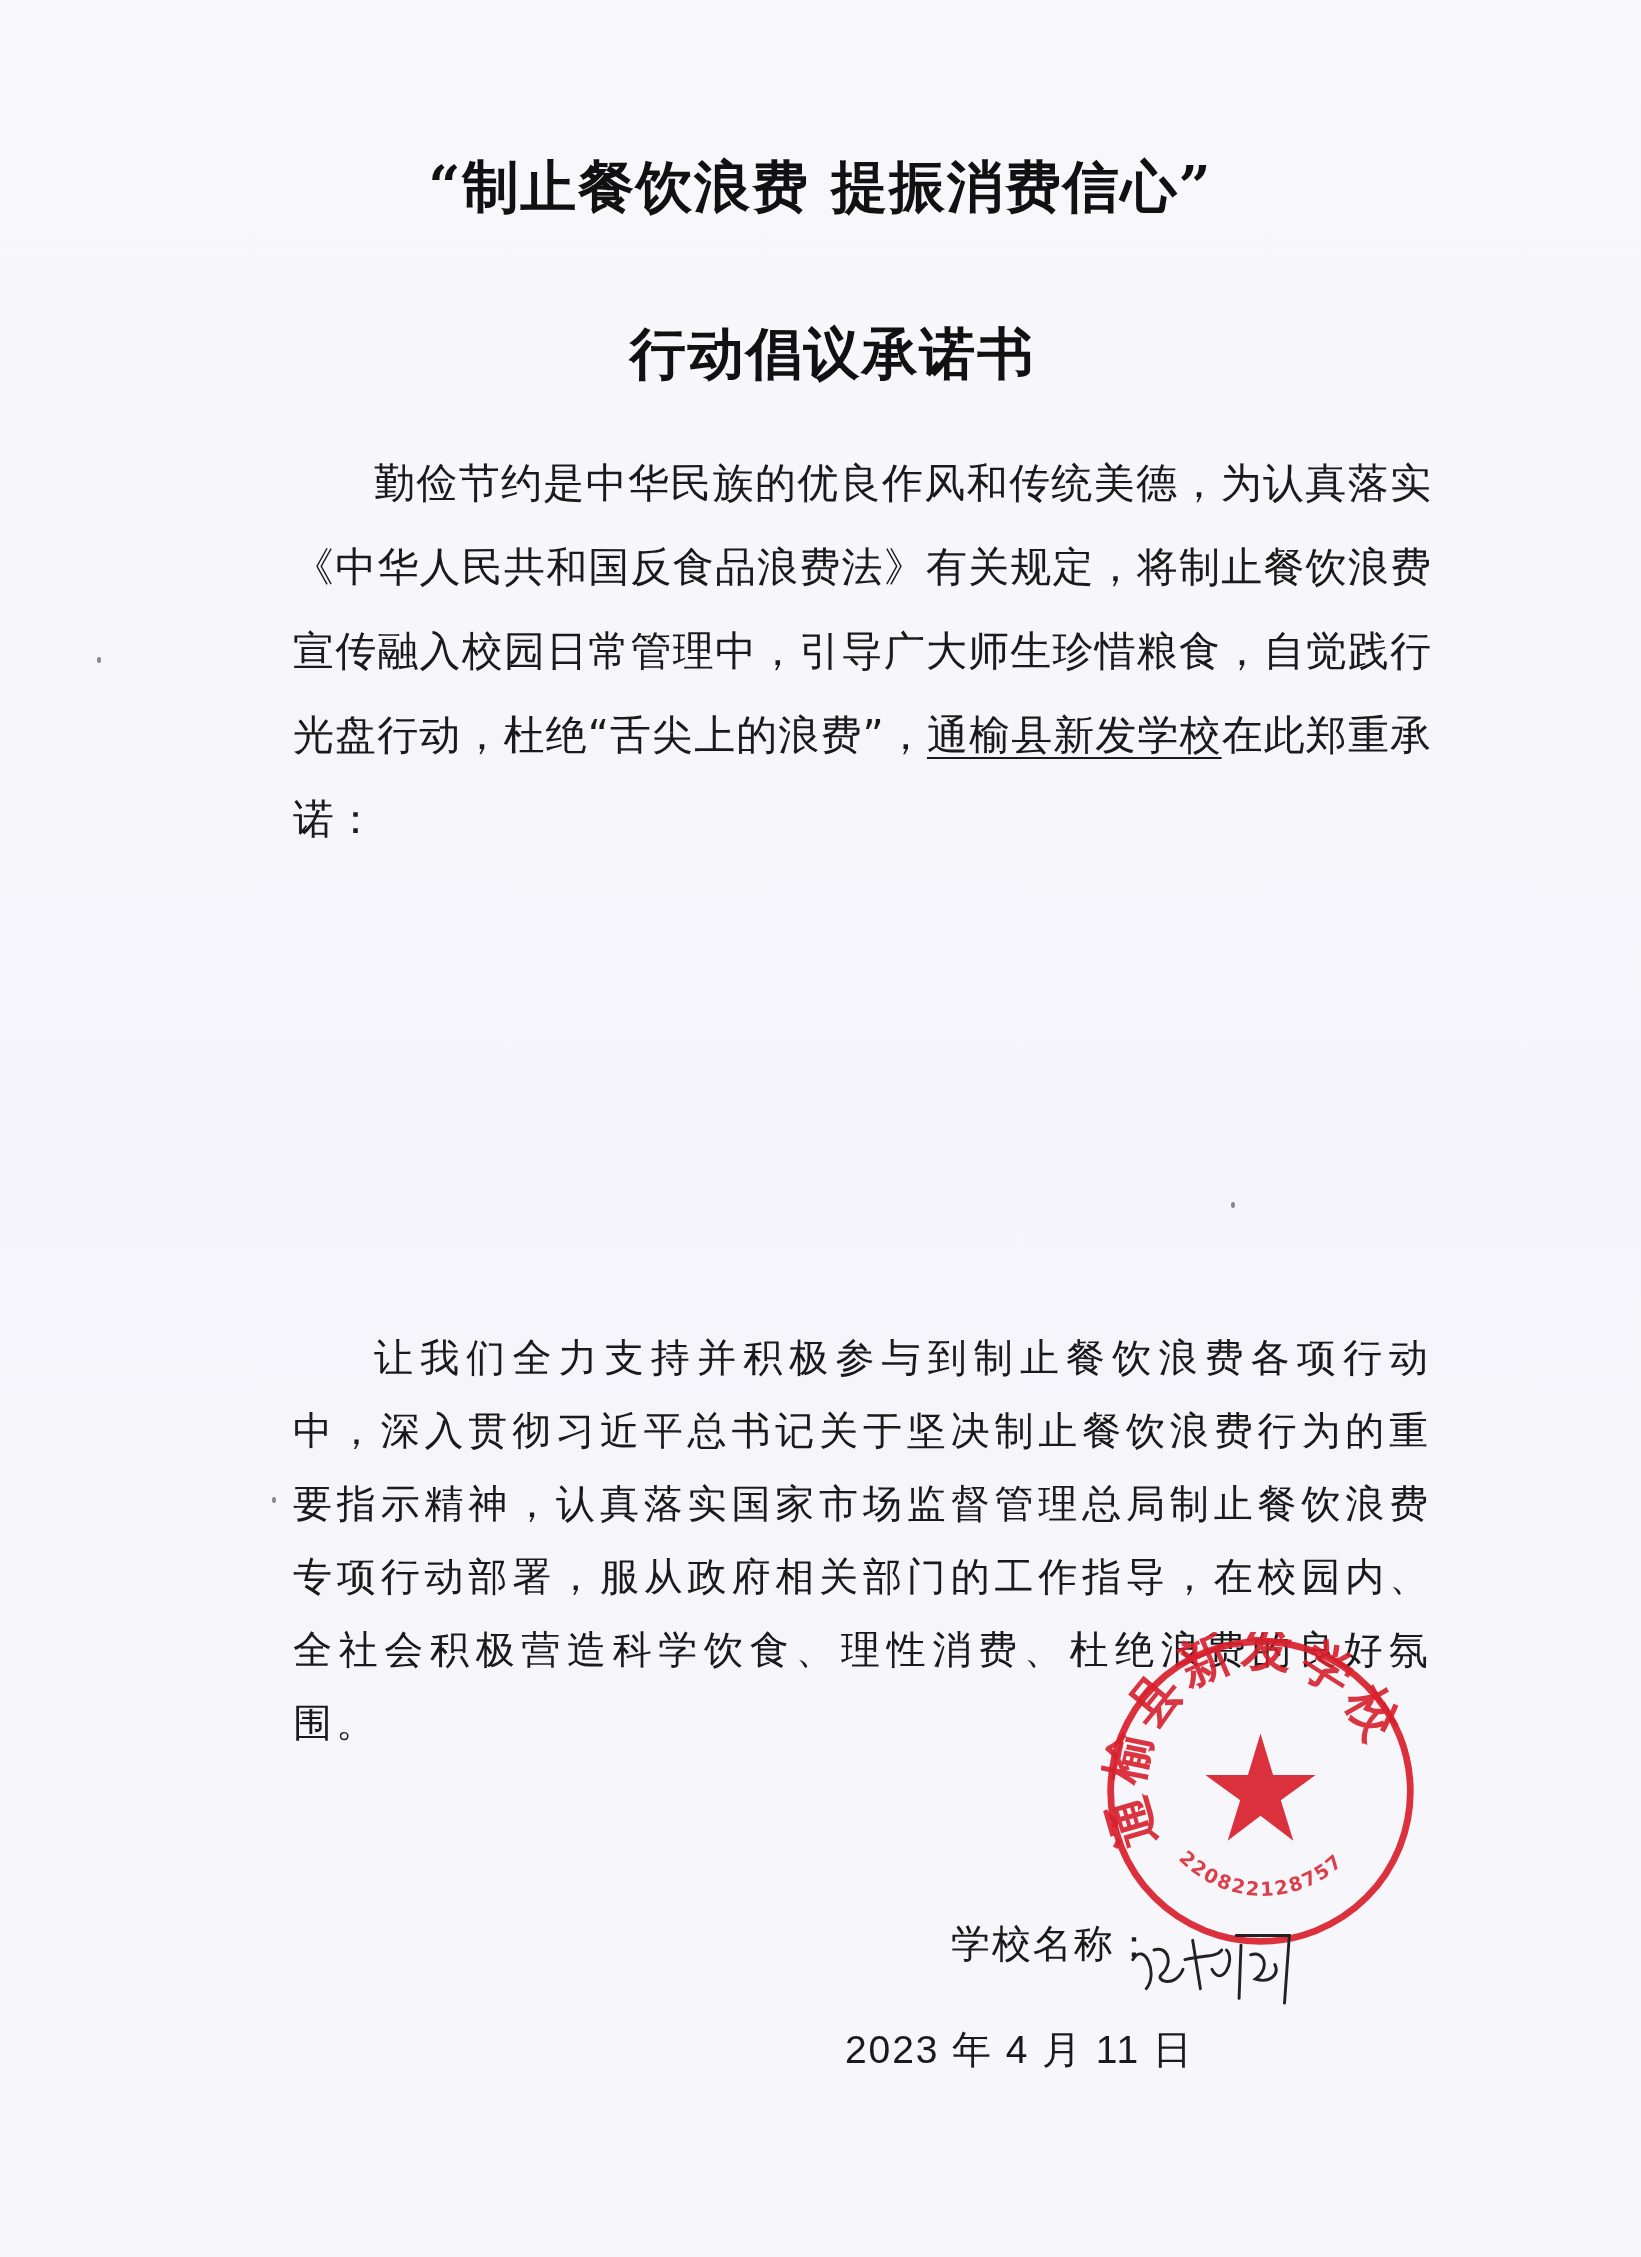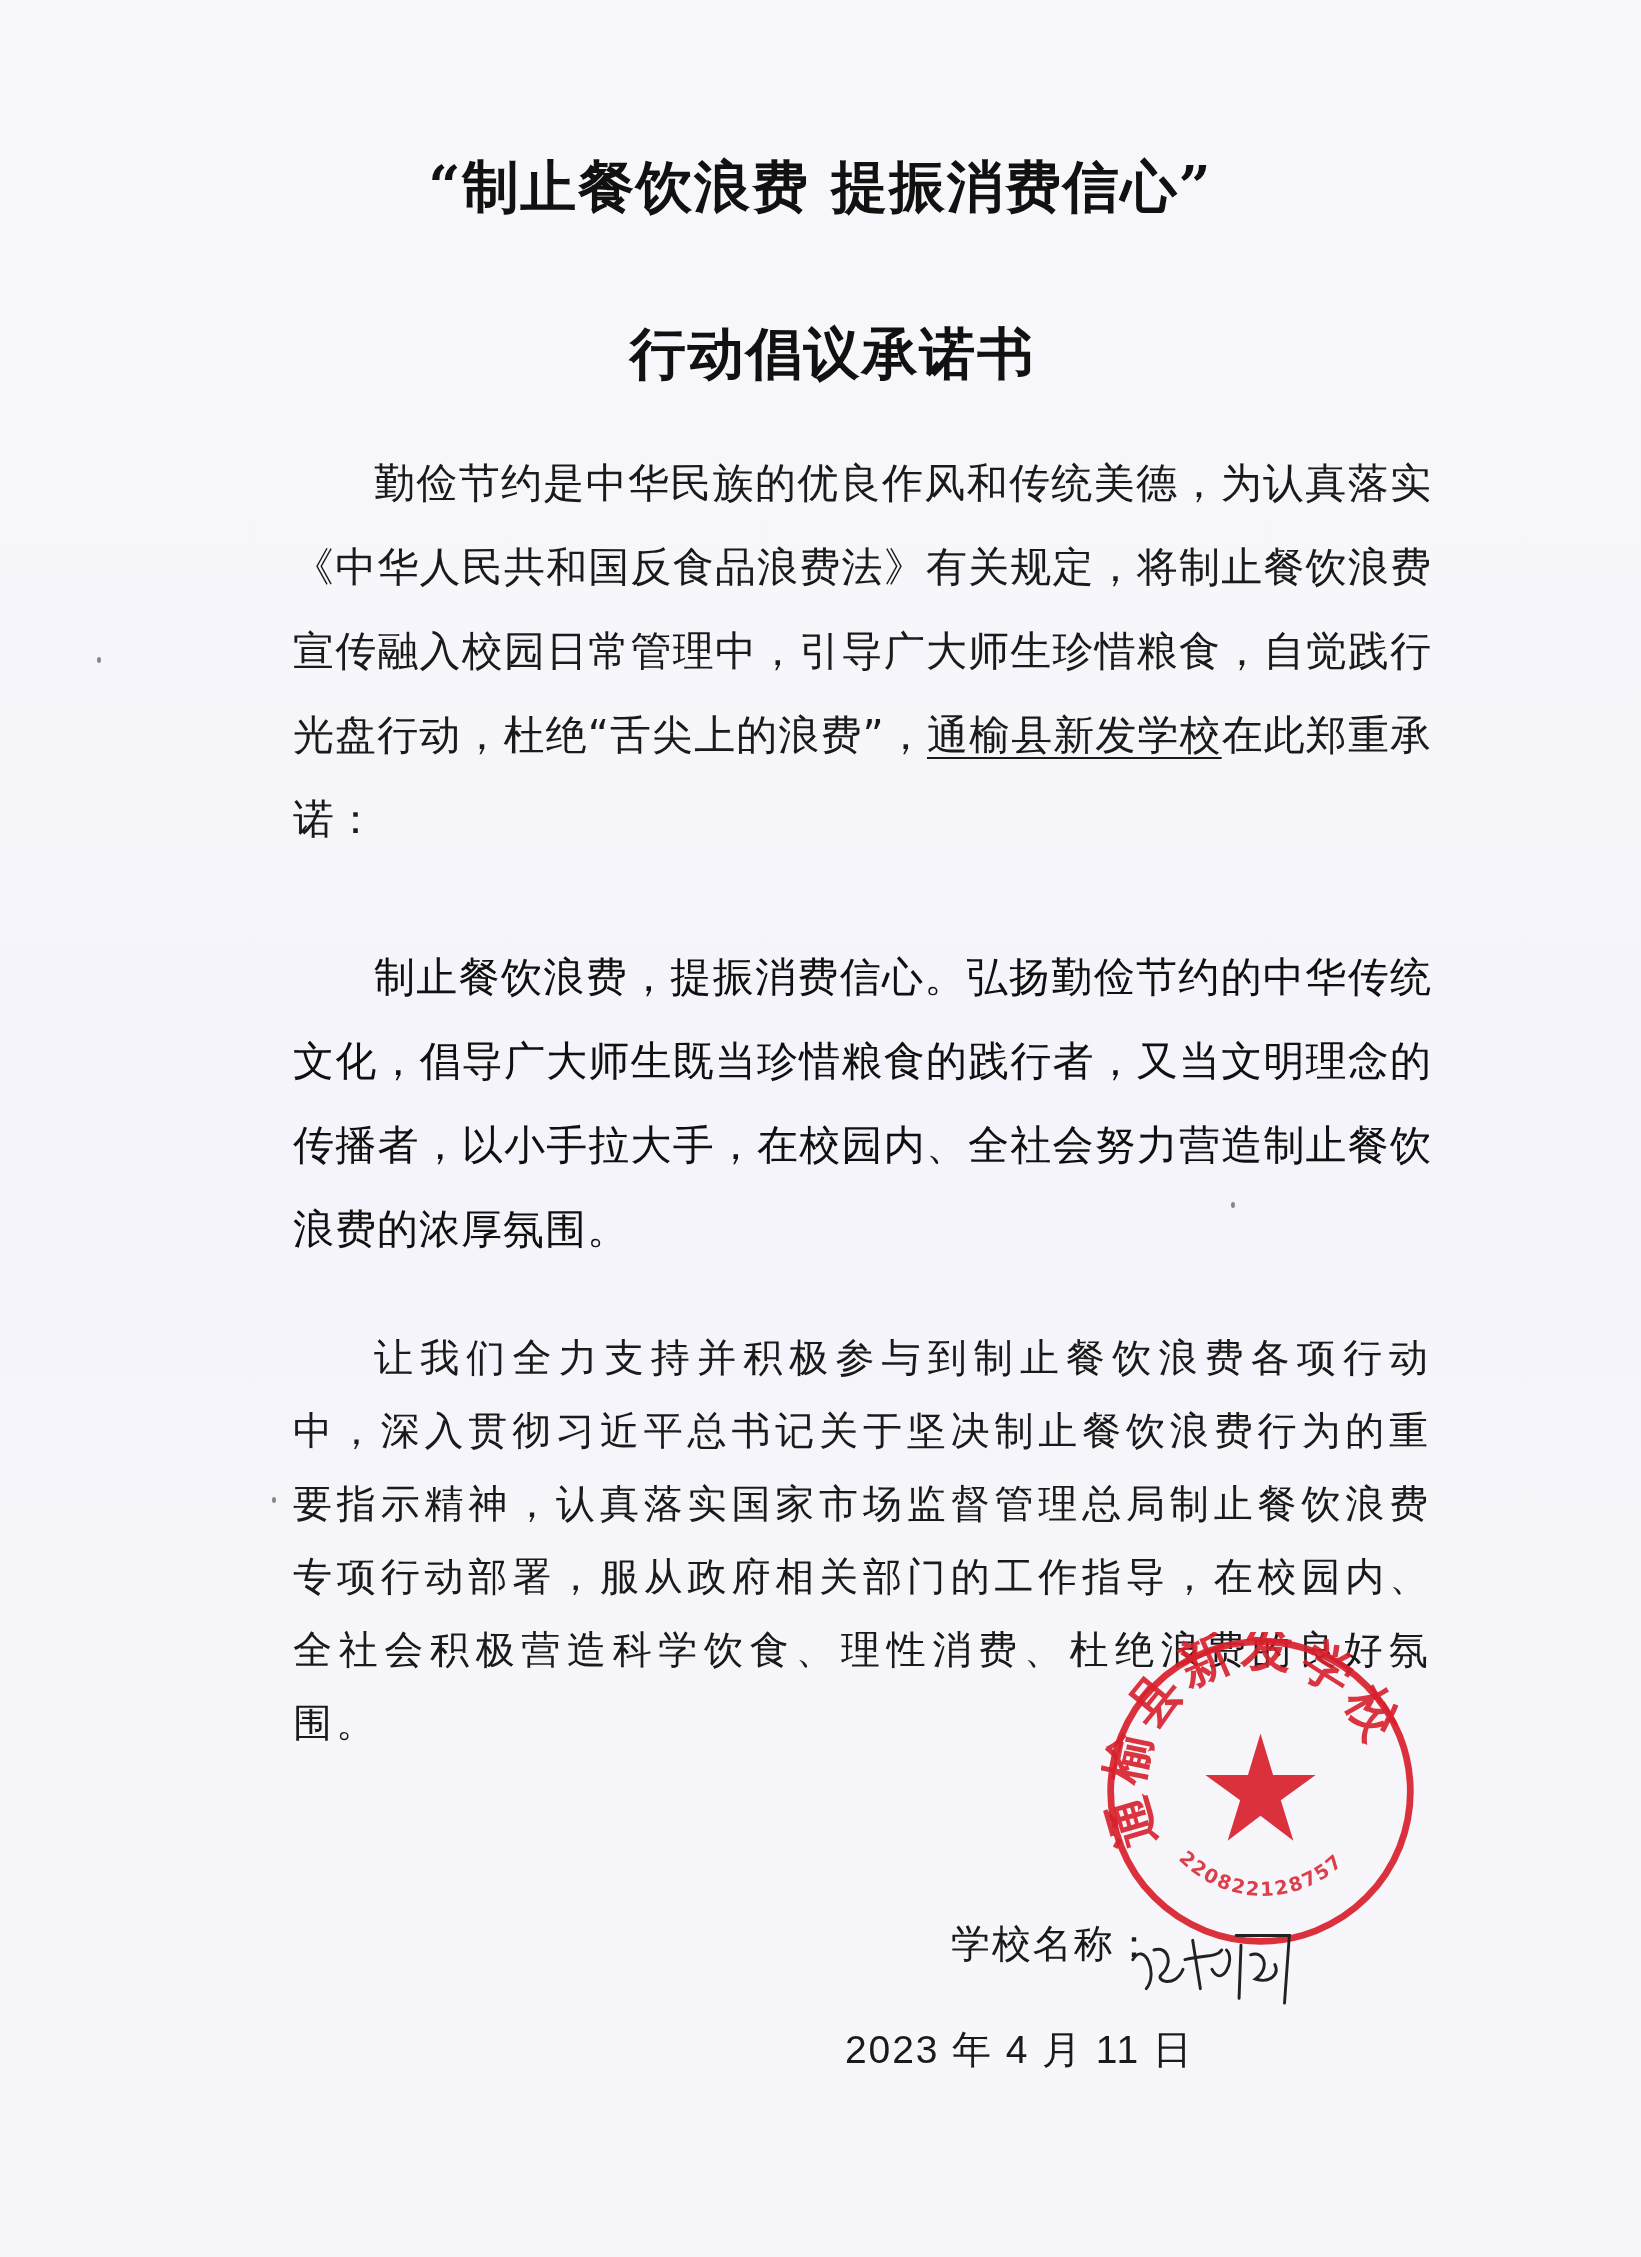--- a/index.html
+++ b/index.html
@@ -48,21 +48,20 @@
 
 <div class="page">
 
   <div class="title t1">“制止餐饮浪费  提振消费信心”</div>
   <div class="title t2">行动倡议承诺书</div>
 
   <p class="para p1">
     <span>勤俭节约是中华民族的优良作风和传统美德，为认真落实《中华人民共和国反食品浪费法》有关规定，将制止餐饮浪费宣传融入校园日常管理中，引导广大师生珍惜粮食，自觉践行光盘行动，杜绝“舌尖上的浪费”，</span><span class="underline">通榆县新发学校</span><span>在此郑重承诺：</span>
   </p>
 
-  <p class="para p2">制止餐饮浪费，提振消费信心。弘扬勤俭节约的中华传统文化，倡导广大师生既当珍惜粮食的践行者，又当文明理念的传播者，以小手拉大手，在校园内、全社会努力营造制止餐饮浪费的浓厚氛围。</p>
 
   <p class="para p3">让我们全力支持并积极参与到制止餐饮浪费各项行动中，深入贯彻习近平总书记关于坚决制止餐饮浪费行为的重要指示精神，认真落实国家市场监督管理总局制止餐饮浪费专项行动部署，服从政府相关部门的工作指导，在校园内、全社会积极营造科学饮食、理性消费、杜绝浪费的良好氛围。</p>
 
   <svg class="stamp" viewBox="0 0 330 330">
     <defs>
       <path id="arcTop" d="M 60 215 A 120 120 0 1 1 275 200"></path>
       <path id="arcBot" d="M 80 235 A 120 120 0 0 0 250 240"></path>
     </defs>
     <circle cx="165" cy="165" r="155" fill="none" stroke="#d8202c" stroke-width="7" opacity="0.92"></circle>
     <text font-family="DejaVu Sans, sans-serif" font-size="52" font-weight="bold" fill="#d8202c" opacity="0.9" letter-spacing="6">

